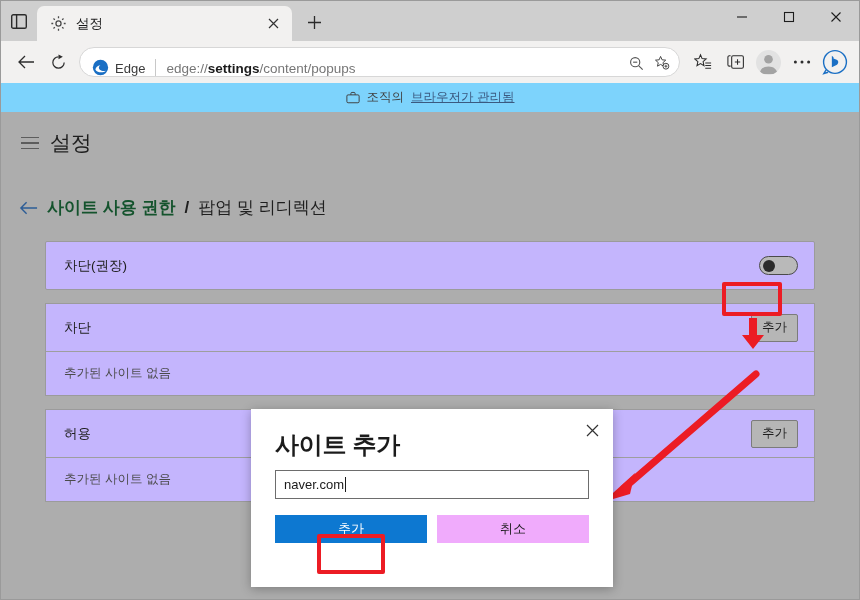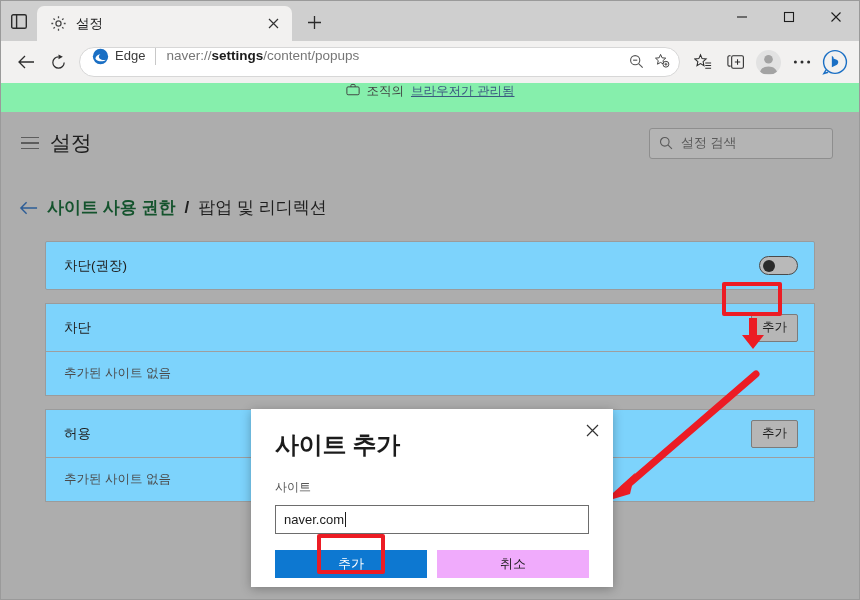--- a/index.html
+++ b/index.html
@@ -70,21 +70,21 @@
     padding: 0 8px;
   }
   .tbtn {
     width: 33px; height: 33px; flex: 0 0 33px;
     display: flex; align-items: center; justify-content: center;
     color: #2d2d2d;
   }
   .omnibox {
     flex: 1 1 auto; height: 30px;
     background: #ffffff; border-radius: 15px;
-    display: flex; align-items: flex-start;
+    display: flex; align-items: flex-end;
     margin: 0 6px 0 4px;
     padding: 0 4px 0 12px;
     border: 1px solid #d7d7d7;
   }
   .edge-badge { display: flex; align-items: center; flex: 0 0 auto; }
   .edge-badge-label {
     font-size: 13px; color: #3b3b3b; margin-left: 6px;
   }
   .omni-sep {
     width: 1px; height: 17px; background: #c8c8c8; margin: 0 10px;
@@ -108,24 +108,24 @@
     overflow: hidden;
   }
 
   
   .page {
     position: absolute; left: 0; top: 82px; width: 858px; height: 516px;
     background: #adadad;
   }
   .org-notice {
     height: 29px;
-    display: flex; align-items: flex-start; justify-content: center;
+    display: flex; align-items: center; justify-content: center;
     gap: 7px;
     font-size: 12.5px; color: #3f3f3f;
-    background: #86efac;
+    background: #7dd3fc;
   }
   .org-notice a {
     color: #3b5a80; text-decoration: underline;
   }
 
   .settings-head {
     height: 62px;
     display: flex; align-items: center;
     padding: 0 26px 0 16px;
   }
@@ -154,21 +154,21 @@
     padding: 22px 0 0 18px;
     font-size: 17px;
   }
   .bc-back { color: #2d5d96; display: flex; align-items: center; }
   .bc-link { color: #14532d; font-weight: 700; }
   .bc-sep { color: #1f1f1f; font-weight: 700; }
   .bc-cur { color: #1f1f1f; font-weight: 400; }
 
   .cards { padding: 22px 44px 0 44px; }
   .card {
-    background: #7dd3fc;
+    background: #c4b5fd;
     border: 1px solid #9b9b9b;
     margin-bottom: 13px;
   }
   .card.flat { border-radius: 2px; }
   .row {
     height: 47px;
     display: flex; align-items: center;
     padding: 0 16px 0 18px;
   }
   .row-label { font-size: 13.5px; color: #202020; }
@@ -326,21 +326,21 @@
 
     <div class="omnibox">
       <span class="edge-badge">
         <svg width="17" height="17" viewBox="0 0 20 20">
           <circle cx="10" cy="10" r="9" fill="#1a6fc4"></circle>
           <path d="M4 12.5c2.5 3.6 9 4 12.5 1.2-2 .6-5.5.5-7.3-1.2-1.8-1.6-1.4-4 .6-5.2-3.2.2-5.5 2.4-5.8 5.2z" fill="#fff"></path>
         </svg>
       </span>
       <span class="edge-badge-label">Edge</span>
       <span class="omni-sep"></span>
-      <span class="omni-url"><span>naver://</span><b>settings</b><span>/content/popups</span></span>
+      <span class="omni-url"><span>edge://</span><b>settings</b><span>/content/popups</span></span>
       <span class="omni-icon">
         <svg width="15" height="15" viewBox="0 0 16 16">
           <circle cx="6.6" cy="6.6" r="4.9" fill="none" stroke="#555" stroke-width="1.2"></circle>
           <path d="M4.4 6.6 H8.8" stroke="#555" stroke-width="1.2"></path>
           <path d="M10.2 10.2 L14.6 14.6" stroke="#555" stroke-width="1.2"></path>
         </svg>
       </span>
       <span class="omni-icon circ">
         <svg width="16" height="16" viewBox="0 0 18 18">
           <path d="M7.4 1.6 L9.1 5.4 L13.2 5.8 L10.1 8.6 L11 12.6 L7.4 10.6 L3.9 12.6 L4.8 8.6 L1.7 5.8 L5.8 5.4 Z" fill="none" stroke="#444" stroke-width="1.1"></path>
@@ -400,29 +400,20 @@
       <a href="#">브라우저가 관리됨</a>
     </div>
 
     <div class="settings-head">
       <span class="hamburger">
         <i></i>
           <i></i>
           <i></i>
       </span>
       <span class="settings-title">설정</span>
-      <div class="search-box">
-        <span>
-          <svg width="14" height="14" viewBox="0 0 16 16">
-            <circle cx="6.6" cy="6.6" r="4.9" fill="none" stroke="#5a5a5a" stroke-width="1.3"></circle>
-            <path d="M10.2 10.2 L14.8 14.8" stroke="#5a5a5a" stroke-width="1.3"></path>
-          </svg>
-        </span>
-        <span class="search-ph">설정 검색</span>
-      </div>
     </div>
 
     <div class="breadcrumb">
       <span class="bc-back">
         <svg width="19" height="14" viewBox="0 0 20 14">
           <path d="M19 7 H2 M8 1 L2 7 L8 13" stroke="#2d5d96" stroke-width="1.5" fill="none"></path>
         </svg>
       </span>
       <span class="bc-link">사이트 사용 권한</span>
       <span class="bc-sep">/</span>
@@ -470,21 +461,20 @@
     <path d="M17 133 L49 104 L44 125 Z" fill="#ec1c24"></path>
   </svg>
 
   <div class="dialog">
     <div class="dlg-close">
       <svg width="13" height="13" viewBox="0 0 13 13">
         <path d="M1 1 L12 12 M12 1 L1 12" stroke="#333" stroke-width="1.2" fill="none"></path>
       </svg>
     </div>
     <div class="dlg-title">사이트 추가</div>
-    <div class="dlg-field-label">사이트</div>
     <div class="dlg-input">
       <span>naver.com</span>
         <span class="caret"></span>
     </div>
     <div class="dlg-actions">
       <button class="btn-primary">추가</button>
       <button class="btn-secondary">취소</button>
     </div>
   </div>
 

